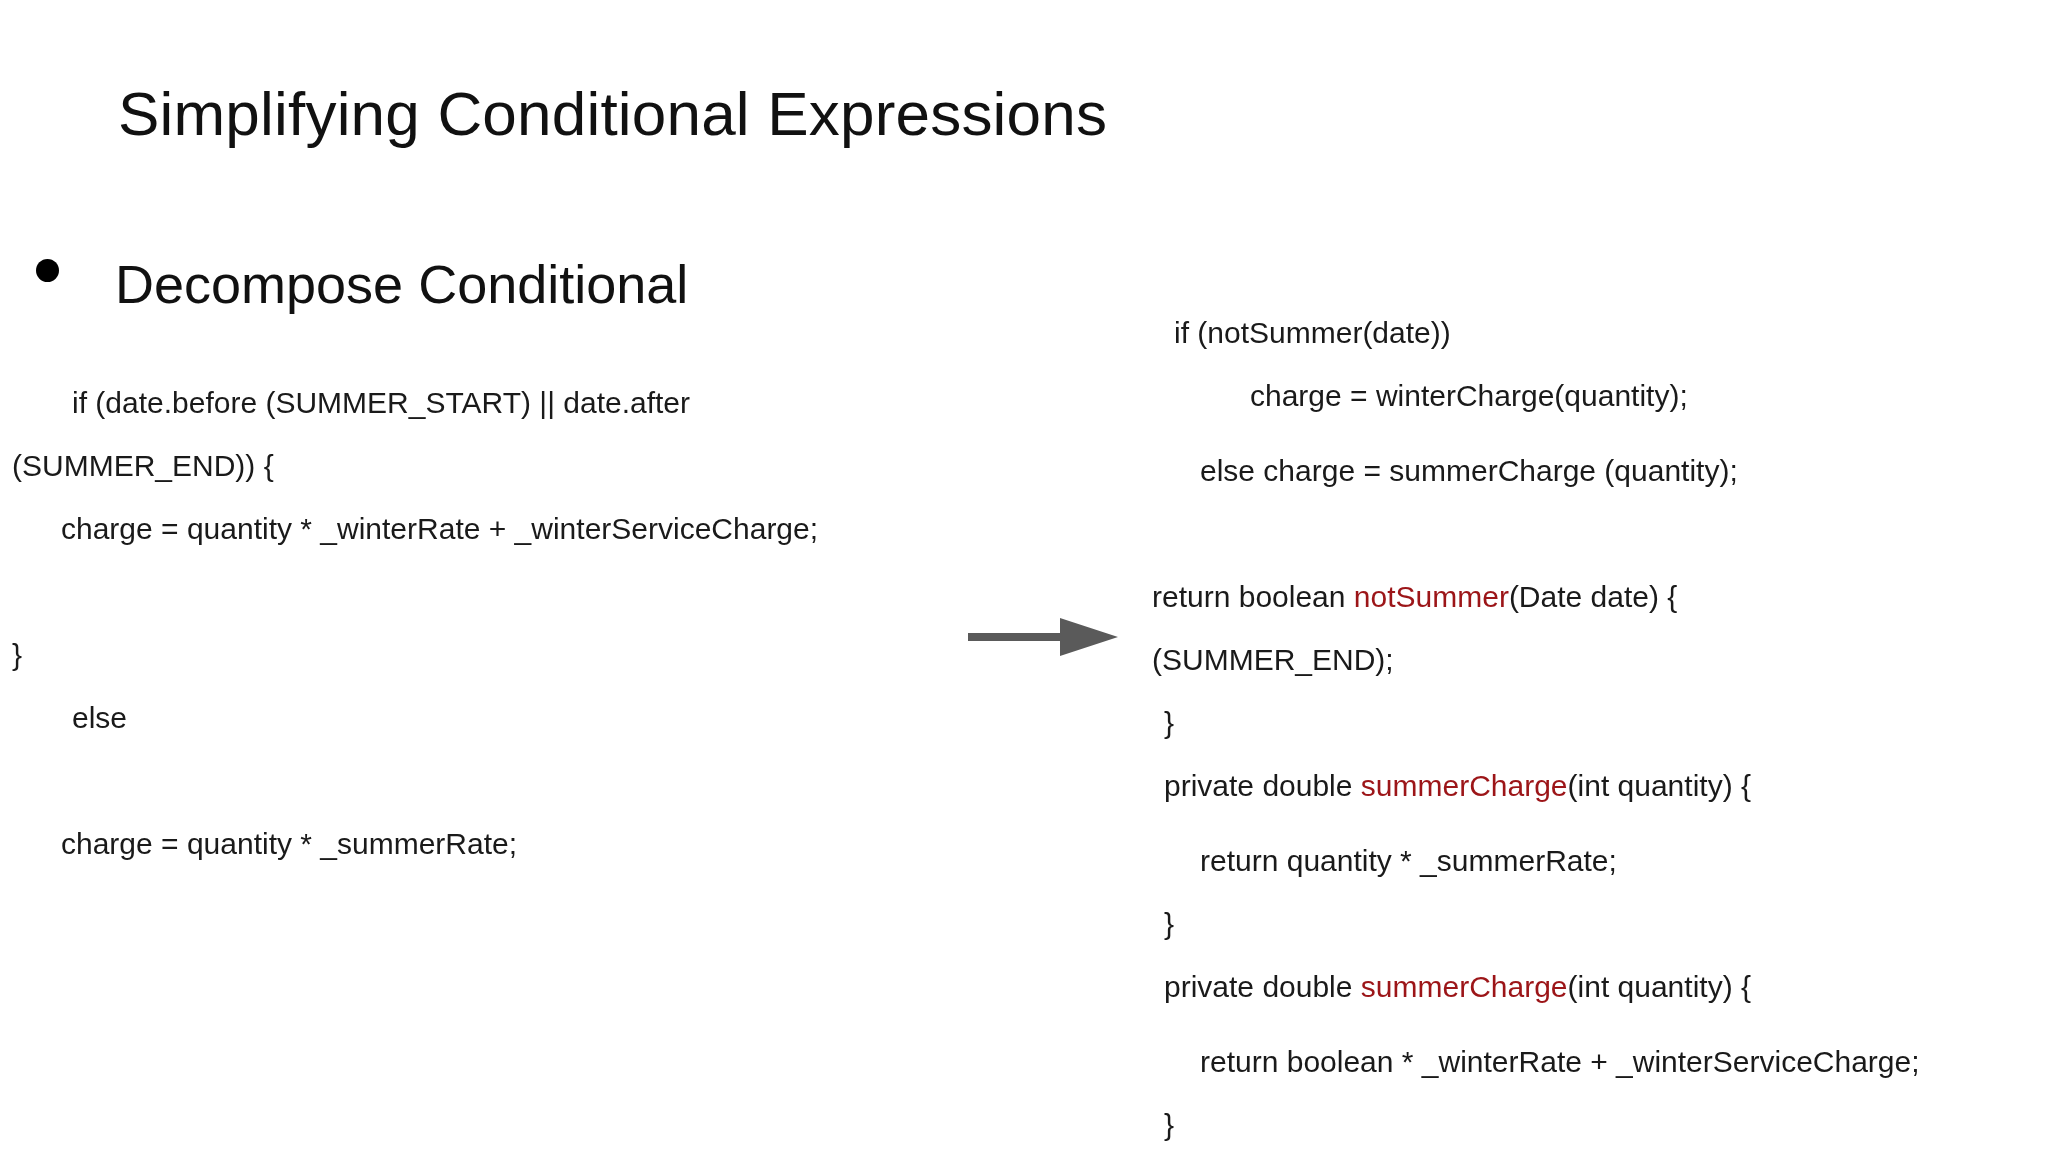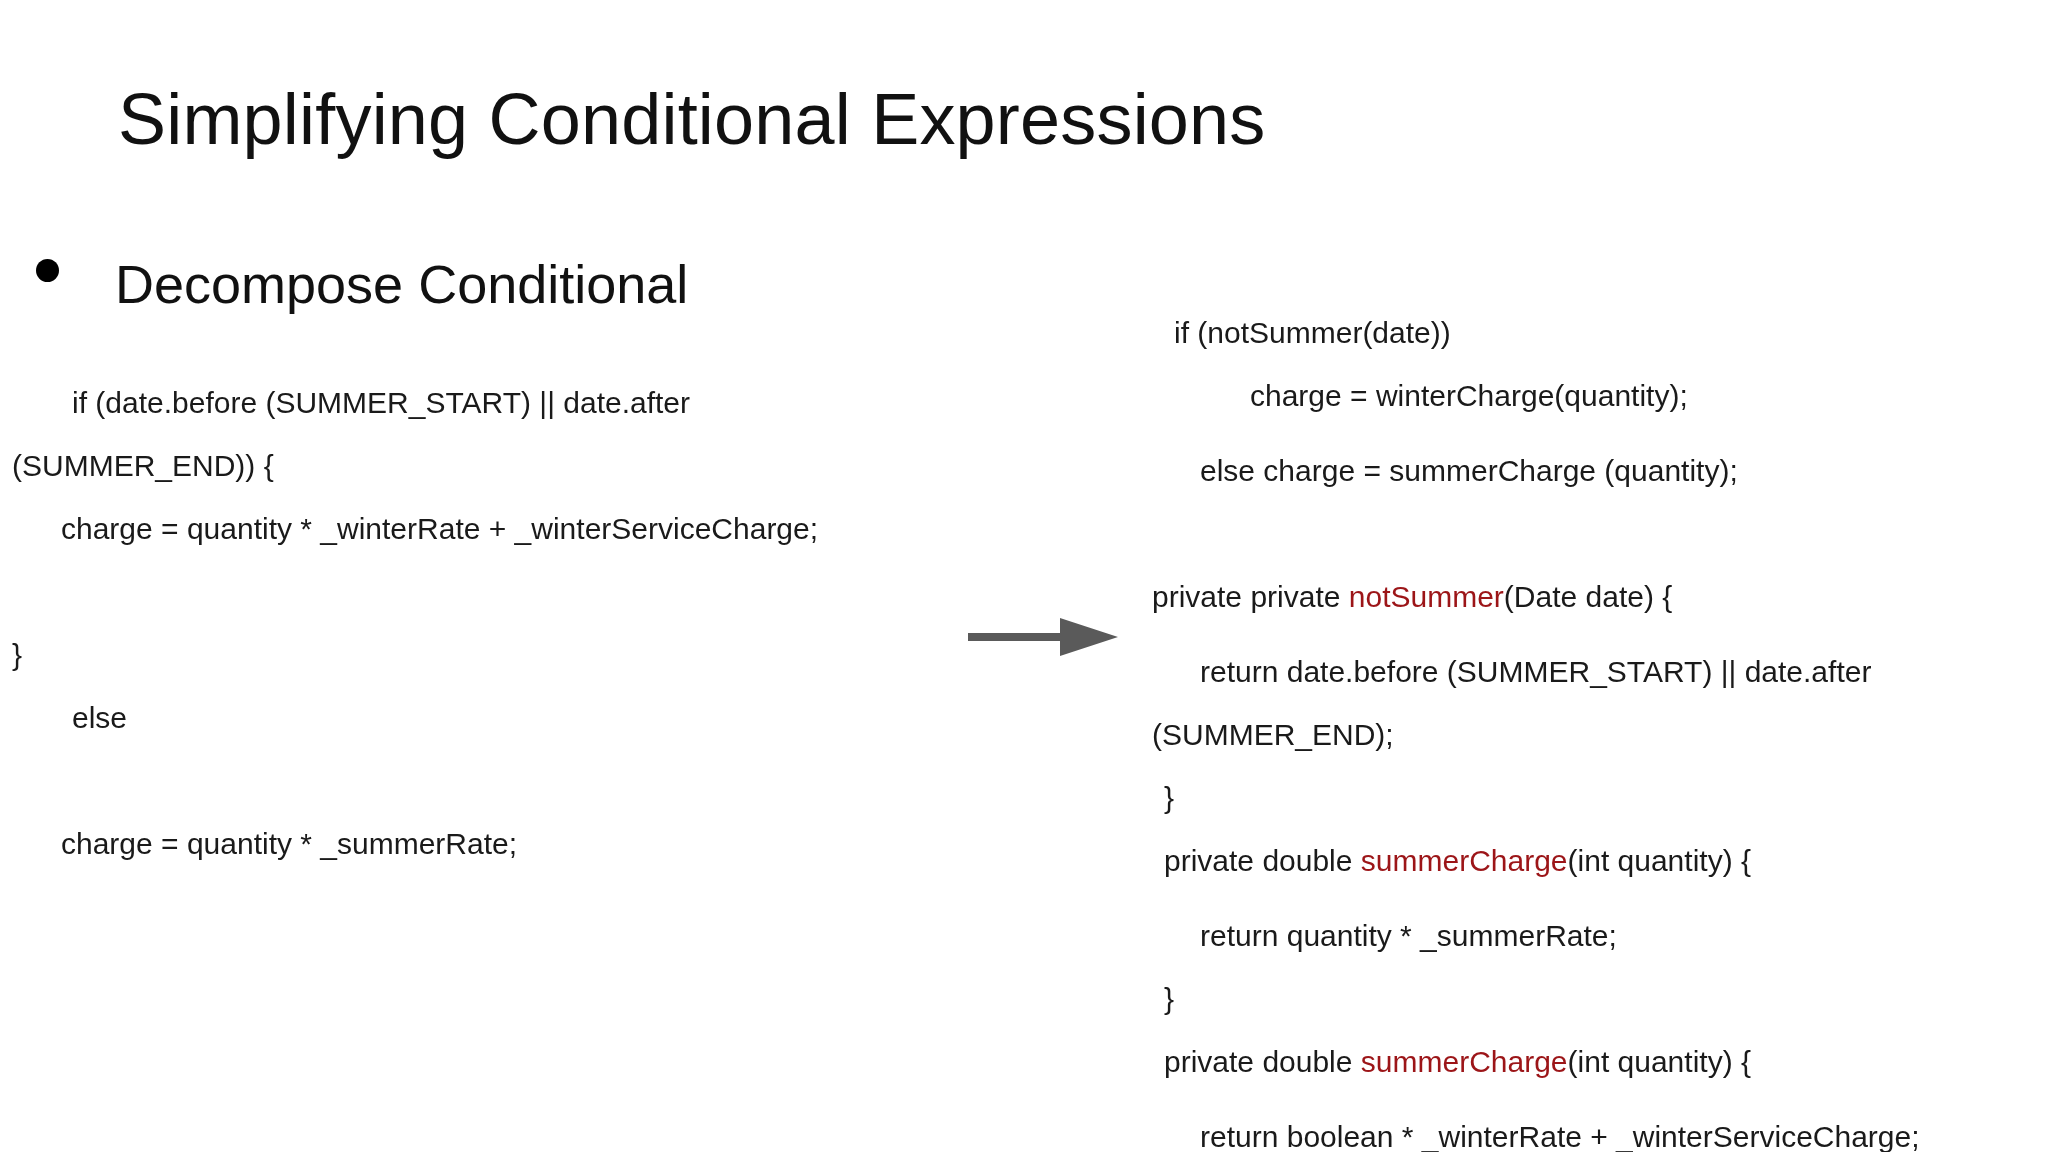--- a/index.html
+++ b/index.html
@@ -15,21 +15,21 @@
     font-family: "Liberation Sans", sans-serif;
     color: #000000;
     -webkit-font-smoothing: antialiased;
   }
 
   
   .slide-title {
     position: absolute;
     left: 118px;
     top: 78px;
-    font-size: 72px;
+    font-size: 62px;
     line-height: 1.15;
     font-weight: 400;
     letter-spacing: 0.2px;
     white-space: nowrap;
     color: #111111;
   }
 
   
   .bullet-row {
     position: absolute;
@@ -120,22 +120,21 @@
     <div class="code-line ind-3">else</div>
     <div class="code-line ind-0"></div>
     <div class="code-line ind-4">charge = quantity * _summerRate;</div>
   </div>
 
 <div class="code-col code-right" id="code-right-col">
     <div class="code-line r-ind-2">if (notSummer(date))</div>
     <div class="code-line r-ind-5">charge = winterCharge(quantity);</div>
     <div class="code-line r-ind-3">else charge = summerCharge (quantity);</div>
     <div class="code-line r-ind-0"></div>
-    <div class="code-line r-ind-0"><span>private private </span><span class="kw-red">notSummer</span><span>(Date date) {</span></div>
-    <div class="code-line r-ind-3">return date.before (SUMMER_START) || date.after</div>
+    <div class="code-line r-ind-0"><span>return boolean </span><span class="kw-red">notSummer</span><span>(Date date) {</span></div>
     <div class="code-line r-ind-0">(SUMMER_END);</div>
     <div class="code-line r-ind-1">}</div>
     <div class="code-line r-ind-1"><span>private double </span><span class="kw-red">summerCharge</span><span>(int quantity) {</span></div>
     <div class="code-line r-ind-3">return quantity * _summerRate;</div>
     <div class="code-line r-ind-1">}</div>
     <div class="code-line r-ind-1"><span>private double </span><span class="kw-red">summerCharge</span><span>(int quantity) {</span></div>
     <div class="code-line r-ind-3">return boolean * _winterRate + _winterServiceCharge;</div>
     <div class="code-line r-ind-1">}</div>
   </div>
 

